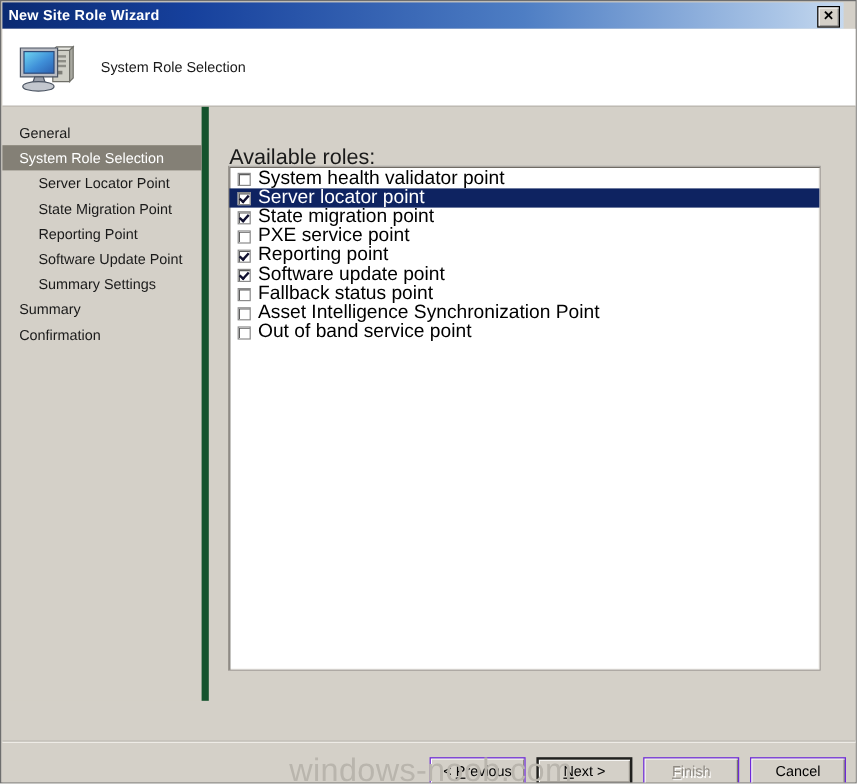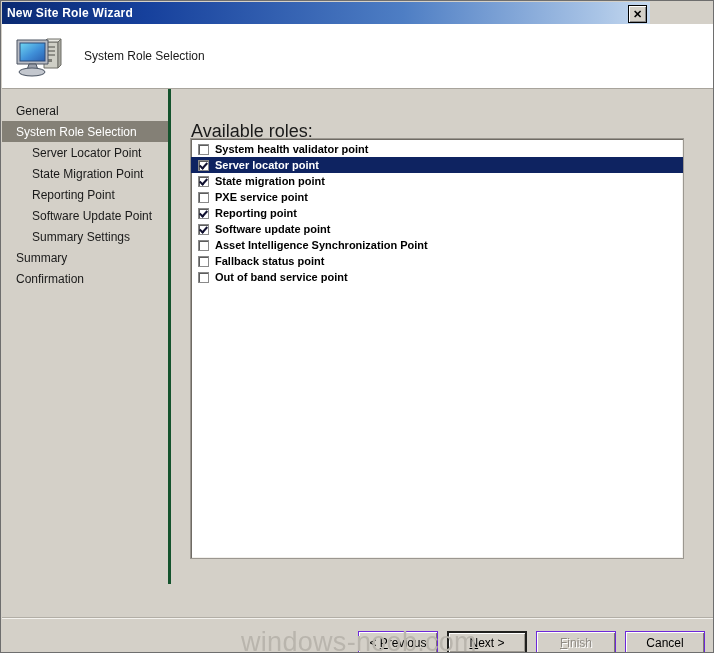--- a/index.html
+++ b/index.html
@@ -19,21 +19,21 @@
     box-sizing: border-box;
     background: #d4d0c8;
     border: 1px solid #6e6e6e;
     overflow: hidden;
   }
 
   
   #titlebar {
     position: absolute;
     left: 1px; top: 1px;
-    width: 648px;
+    width: 701px;
     height: 22px;
     background: linear-gradient(to right, #0a2a72 0%, #16409c 22%, #4e7ec4 62%, #a9c4e6 92%, #c6d9ef 100%);
     display: flex;
     align-items: center;
   }
   #titlebar-text {
     color: #ffffff;
     font-size: 12px;
     font-weight: bold;
     margin-left: 5px;
@@ -88,21 +88,21 @@
     background: #d4d0c8;
   }
 
   
   #sidebar {
     position: absolute;
     left: 0; top: 0;
     width: 166px;
     height: 495px;
     background: #d4d0c8;
-    border-right: 3px solid #14532d;
+    border-right: 6px solid #14532d;
   }
   .nav-item {
     height: 21px;
     display: flex;
     align-items: center;
     font-size: 12px;
     color: #1a1a1a;
     padding-left: 14px;
     box-sizing: border-box;
     white-space: nowrap;
@@ -163,25 +163,24 @@
   .role-checkbox.checked::after {
     content: "";
     position: absolute;
     left: 2px; top: 0px;
     width: 3px; height: 6px;
     border: solid #101030;
     border-width: 0 2px 2px 0;
     transform: rotate(42deg);
   }
   .role-label {
-    font-size: 11px;
+    font-size: 16px;
     color: #000000;
     white-space: nowrap;
     line-height: 1;
-    font-weight: bold;
   }
   .role-row.selected .role-label { color: #ffffff; }
 
   
   #footer-sep {
     position: absolute;
     left: 0; top: 528px;
     width: 712px;
     height: 1px;
     background: #f4f2ee;
@@ -321,25 +320,25 @@
           <div class="role-row">
             <div class="role-checkbox checked"></div>
             <span class="role-label">Reporting point</span>
           </div>
           <div class="role-row">
             <div class="role-checkbox checked"></div>
             <span class="role-label">Software update point</span>
           </div>
           <div class="role-row">
             <div class="role-checkbox"></div>
+            <span class="role-label">Fallback status point</span>
+          </div>
+          <div class="role-row">
+            <div class="role-checkbox"></div>
             <span class="role-label">Asset Intelligence Synchronization Point</span>
-          </div>
-          <div class="role-row">
-            <div class="role-checkbox"></div>
-            <span class="role-label">Fallback status point</span>
           </div>
           <div class="role-row">
             <div class="role-checkbox"></div>
             <span class="role-label">Out of band service point</span>
           </div>
         </div>
     </div>
 
     <div id="footer-sep"></div>
     <div id="buttons">

